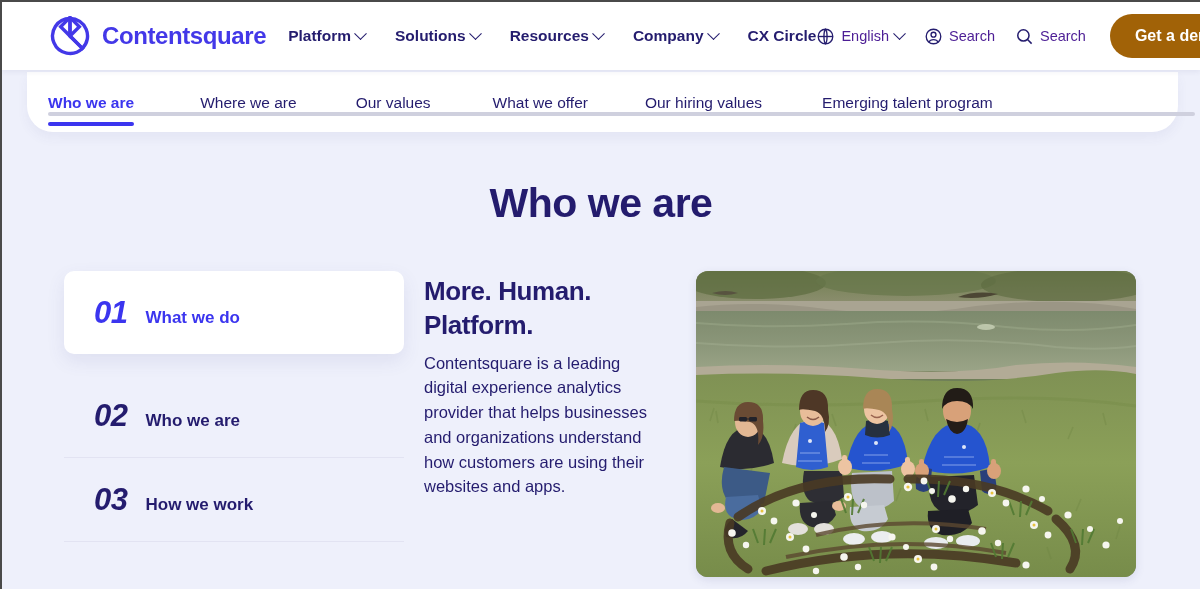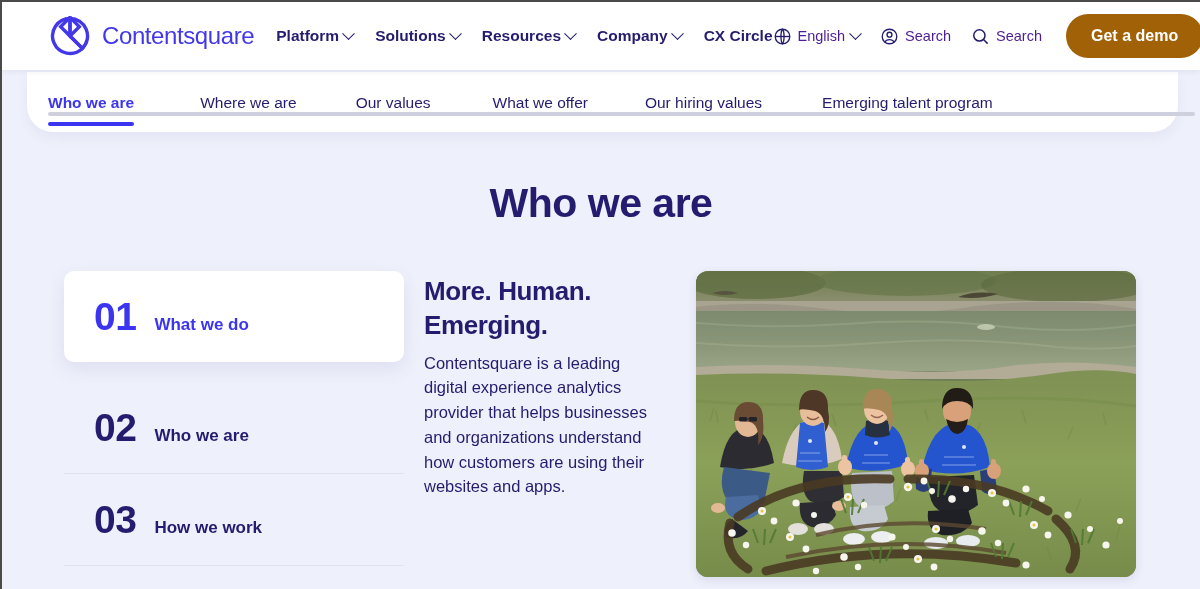--- a/index.html
+++ b/index.html
@@ -35,30 +35,30 @@
   .brand {
     display: flex;
     align-items: center;
     gap: 12px;
     margin-right: 22px;
     cursor: pointer;
   }
   .brand-mark { width: 40px; height: 40px; display: block; }
   .brand-name {
     font-size: 24px;
-    font-weight: 400;
+    font-weight: 700;
     color: #4338e8;
     letter-spacing: -0.4px;
     white-space: nowrap;
   }
 
   .mainnav {
     display: flex;
     align-items: center;
-    gap: 22px;
+    gap: 30px;
   }
   .navitem {
     display: flex;
     align-items: center;
     gap: 5px;
     font-size: 15.5px;
     font-weight: 600;
     color: #241c6e;
     white-space: nowrap;
     cursor: pointer;
@@ -188,25 +188,26 @@
   
   .accordion { width: 340px; flex: none; }
   .acc-item {
     display: flex;
     align-items: baseline;
     gap: 18px;
     padding: 26px 30px;
     cursor: pointer;
   }
   .acc-item .num {
-    font-size: 39px;
+    font-size: 31px;
     font-weight: 700;
     color: #241c6e;
     letter-spacing: -0.5px;
     line-height: 1;
+    font-style: italic;
   }
   .acc-item .lbl {
     font-size: 17px;
     font-weight: 700;
     color: #241c6e;
   }
   .acc-item.active {
     background: #ffffff;
     border-radius: 10px;
     box-shadow: 0 7px 18px rgba(80,80,150,0.10);
@@ -370,21 +371,21 @@
       <div class="acc-item divided last">
         <span class="num">03</span>
         <span class="lbl">How we work</span>
       </div>
 
     </div>
 
     <div class="textcol">
       <div class="lede">
         <div>More. Human.</div>
-        <div>Emerging.</div>
+        <div>Platform.</div>
       </div>
       <p class="body-copy">Contentsquare is a leading digital experience analytics provider that helps businesses and organizations understand how customers are using their websites and apps.</p>
     </div>
 
     <div class="photo-col">
       <div class="photo">
         <svg viewBox="0 0 440 306" preserveAspectRatio="xMidYMid slice" role="img">
           <defs>
             <linearGradient id="water" x1="0" y1="0" x2="0" y2="1">
               <stop offset="0%" stop-color="#7d8a6d"></stop>

